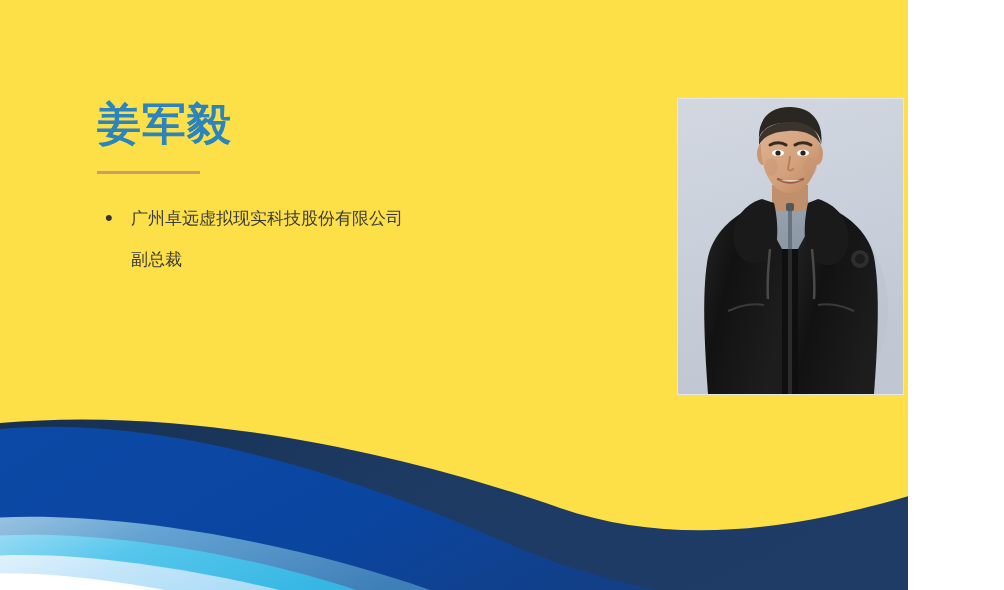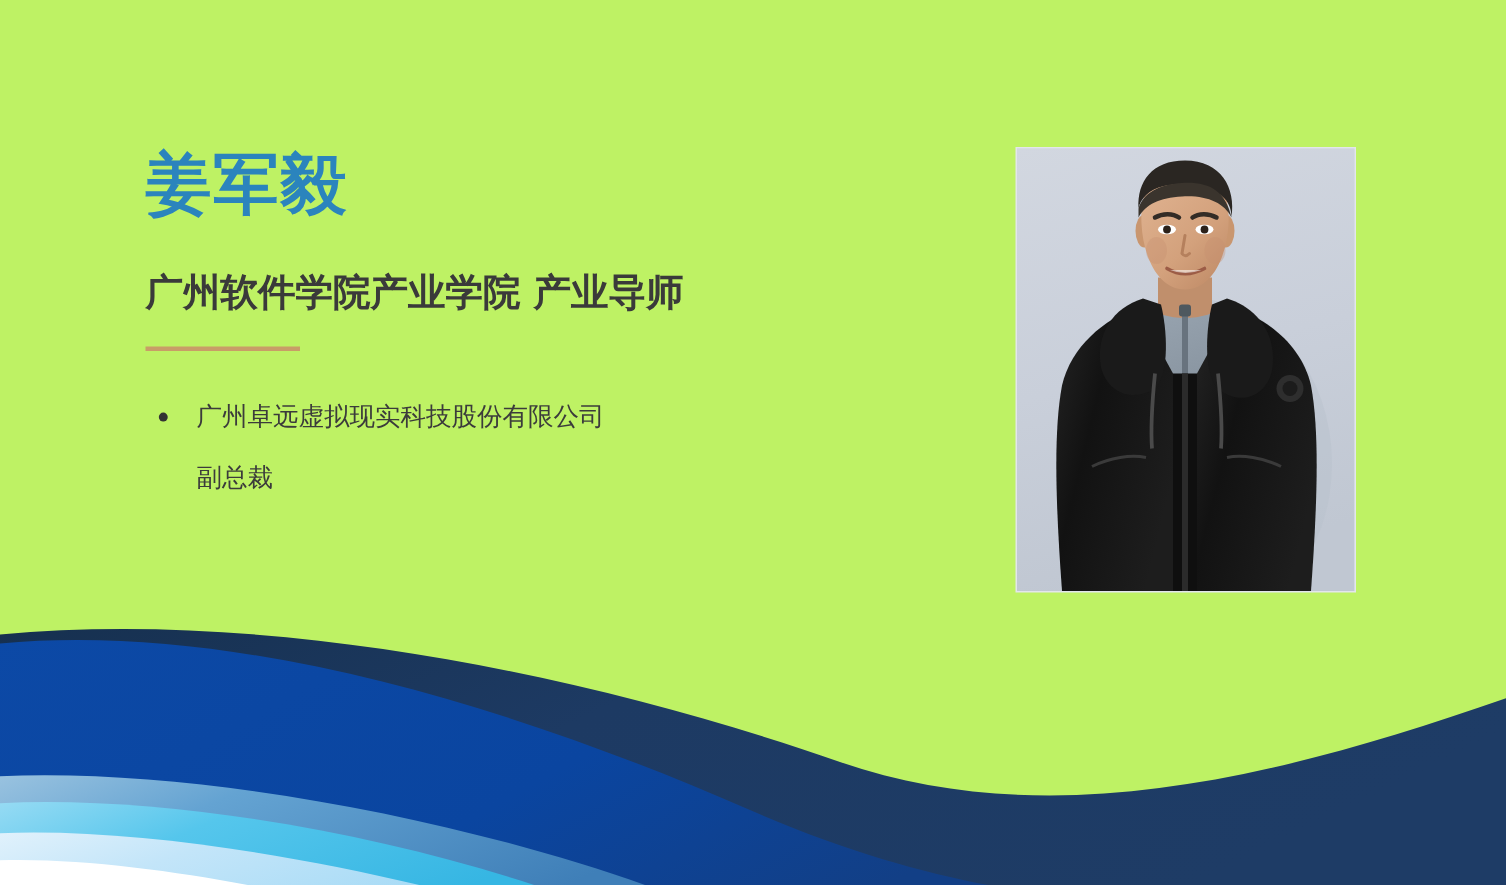--- a/index.html
+++ b/index.html
@@ -8,23 +8,23 @@
     background: #ffffff;
   }
   body {
     width: 1004px;
     height: 590px;
     overflow: hidden;
     font-family: "Liberation Sans", "DejaVu Sans", sans-serif;
   }
   #slide {
     position: relative;
-    width: 1004px;
+    width: 908px;
     height: 590px;
-    background: #bef264;
+    background: #fde047;
     overflow: hidden;
   }
 
   
   #wave-decoration {
     position: absolute;
     left: 0;
     top: 0;
     width: 1004px;
     height: 590px;
@@ -163,21 +163,20 @@
 
     <path fill="#ffffff" d="M -10,574
              C 60,570 150,586 215,600
              L -10,600 Z"></path>
   </svg>
 
   <div id="text-block">
 
     <h1 id="speaker-name">姜军毅</h1>
 
-    <h2 id="speaker-title">广州软件学院产业学院  产业导师</h2>
 
     <div id="gold-divider"></div>
 
     <ul id="bullet-list">
       <li class="bullet-row">
         <span class="bullet-dot">•</span>
         <span class="bullet-text">
           <span>广州卓远虚拟现实科技股份有限公司</span><br>
           <span>副总裁</span>
         </span>

